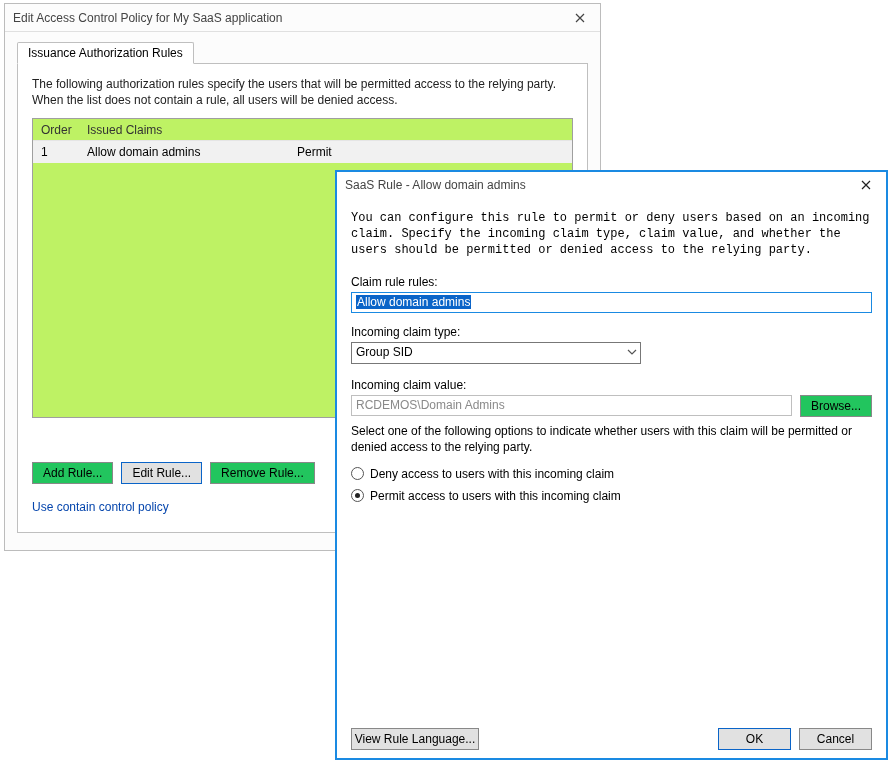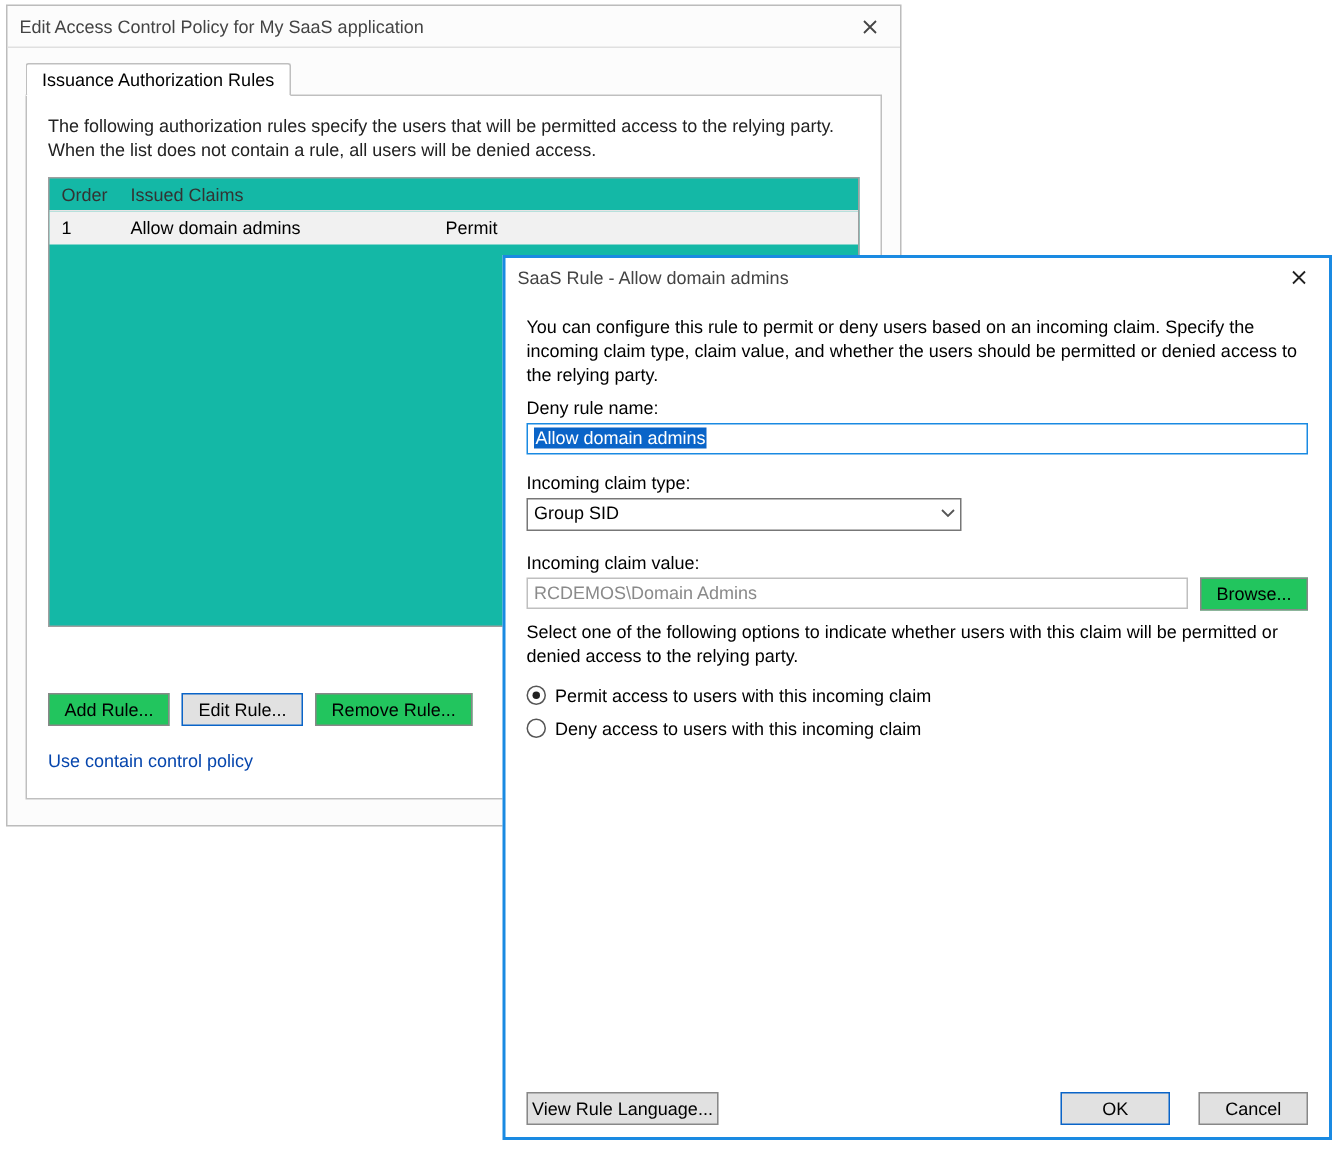--- a/index.html
+++ b/index.html
@@ -21,54 +21,54 @@
   .dlg1 { left: 4px; top: 3px; width: 597px; height: 548px; border-color:#bcbcbc; background:#fcfcfc;}
   .dlg1 .titlebar { height: 28px; padding: 0 8px; display:flex; align-items:center; justify-content:space-between; border-bottom:1px solid #e0e0e0;}
   .titlebar .title { color:#444;text-align:center; }
   .close-x { width:24px; text-align:center; font-size:14px; color:#555; cursor:default;}
   .close-x svg { width:10px; height:10px; }
   .dlg1-body { padding:10px 12px 12px 12px; position:relative; height:calc(100% - 28px);}
   .tabrow { position:relative; height:22px; }
   .tab { display:inline-block; border:1px solid #bfbfbf; border-bottom:1px solid #fff; background:#fff; padding:3px 10px; position:relative; z-index:2; border-radius:2px 2px 0 0;}
   .tab-panel { border:1px solid #bfbfbf; background:#fff; margin-top:-1px; height:470px; padding:12px 14px; position:relative;}
   .desc { color:#222; line-height:1.35; }
-  .table-outer { border:1px solid #9f9f9f; margin-top:10px; height:300px; background:#14b8a6;}
+  .table-outer { border:1px solid #9f9f9f; margin-top:10px; height:300px; background:#bef264;}
   .thead { display:flex; border-bottom:1px solid #e5e5e5; height:22px; align-items:center; font-weight:400; color:#333;}
   .thead > div, .trow > div { padding:3px 8px; }
   .col-order { width:46px; }
   .col-name  { width:210px; }
   .col-claims{ flex:1; }
   .trow { display:flex; background:#f1f1f1; height:22px; align-items:center;}
   .btnrow { position:absolute; left:14px; bottom:48px; display:flex; gap:8px;}
   .btn { border:1px solid #888; background:#22c55e; padding:3px 10px; min-width:78px; text-align:center; font-family:inherit; font-size:12px;}
   .btn.primary-outline { border:1px solid #0a64c8; background:#e1e1e1;}
   .link { color:#0646ad; position:absolute; left:14px; bottom:18px; cursor:default;}
   .dlg1-footer { position:absolute; right:12px; bottom:10px; }
   .okbtn1 { border:1px solid #888; background:#e1e1e1; padding:3px 0; width:108px; text-align:center;}
 
   .dlg2 { left:335px; top:170px; width:553px; height:590px; border:2px solid #1a8ae2; background:#fff; }
   .dlg2 .titlebar { height:26px; padding:0 8px; display:flex; align-items:center; justify-content:space-between;}
   .dlg2-body { padding:12px 14px 8px 14px; height:calc(100% - 26px); position:relative; display:flex; flex-direction:column;}
-  .para { line-height:1.35; }
+  .para { line-height:1.35; margin-bottom:10px;font-family:Liberation Mono, monospace;}
   .lbl { margin-top:6px; margin-bottom:3px;}
   .tinput { width:100%; border:1px solid #1a8ae2; padding:2px 4px; font-family:inherit; font-size:12px; height:21px; background:#fff;}
   .tinput .sel { background:#0a64c8; color:#fff; padding:0 1px;}
   .rtpl { margin-top:10px; }
   .select-wrap { position:relative; width:290px; }
   .select { width:100%; border:1px solid #777; height:22px; padding:2px 20px 2px 4px; background:#fff; font-family:inherit; font-size:12px;}
   .select-caret { position:absolute; right:4px; top:4px; pointer-events:none;}
   .select-caret svg{ width:10px; height:10px;}
   .row-inline{ display:flex; gap:8px; align-items:center;}
   .readonly { flex:1; border:1px solid #bfbfbf; background:#fff; color:#8a8a8a; padding:2px 4px; height:21px;}
   .small-note { margin-top:6px; line-height:1.35;}
   .radios{ margin-top:8px;}
   .radio-row{ display:flex; align-items:center; gap:6px; height:22px;}
   .radio { width:13px; height:13px; border:1px solid #555; border-radius:50%; display:inline-flex; align-items:center; justify-content:center; background:#fff;}
   .radio .dot{ width:5px; height:5px; border-radius:50%; background:#222;}
-  .dlg2-footer { margin-top:auto; display:flex; align-items:center; gap:19px; padding-top:12px;}
+  .dlg2-footer { margin-top:auto; display:flex; align-items:center; gap:8px; padding-top:12px;}
   .spacer{ flex:1;}
   .btn2 { border:1px solid #888; background:#e1e1e1; padding:3px 0; width:73px; text-align:center; font-family:inherit; font-size:12px;}
   .btn2.ok { border:1px solid #0a64c8;}
   .btn2.vrl { width:128px; }
 </style>
 </head>
 <body>
 
 <div class="dialog dlg1">
   <div class="titlebar">
@@ -114,21 +114,21 @@
     <span class="title">SaaS Rule - Allow domain admins</span>
     <span class="close-x">
       <svg viewBox="0 0 10 10">
           <path d="M1 1 L9 9 M9 1 L1 9" stroke="#222" stroke-width="1.2" fill="none"></path>
         </svg>
     </span>
   </div>
   <div class="dlg2-body">
     <div class="para">You can configure this rule to permit or deny users based on an incoming claim. Specify the incoming claim type, claim value, and whether the users should be permitted or denied access to the relying party.</div>
 
-    <div class="lbl">Deny rule name:</div>
+    <div class="lbl">Claim rule rules:</div>
     <div class="tinput">
       <span class="sel">Allow domain admins</span>
     </div>
 
 
     <div class="lbl" style="margin-top:12px">Incoming claim type:</div>
     <div class="select-wrap">
       <div class="select">
         <span>Group SID</span>
       </div>
@@ -142,28 +142,28 @@
     <div class="lbl" style="margin-top:14px">Incoming claim value:</div>
     <div class="row-inline">
       <div class="readonly">RCDEMOS\Domain Admins</div>
       <button class="btn" style="min-width:70px">Browse...</button>
     </div>
 
     <div class="small-note">Select one of the following options to indicate whether users with this claim will be permitted or denied access to the relying party.</div>
 
     <div class="radios">
       <div class="radio-row">
+        <span class="radio"></span>
+        <span>Deny access to users with this incoming claim</span>
+      </div>
+      <div class="radio-row">
         <span class="radio">
             <span class="dot"></span>
           </span>
         <span>Permit access to users with this incoming claim</span>
-      </div>
-      <div class="radio-row">
-        <span class="radio"></span>
-        <span>Deny access to users with this incoming claim</span>
       </div>
     </div>
 
     <div class="dlg2-footer">
       <button class="btn2 vrl">View Rule Language...</button>
       <span class="spacer"></span>
       <button class="btn2 ok">OK</button>
       <button class="btn2">Cancel</button>
     </div>
   </div>

